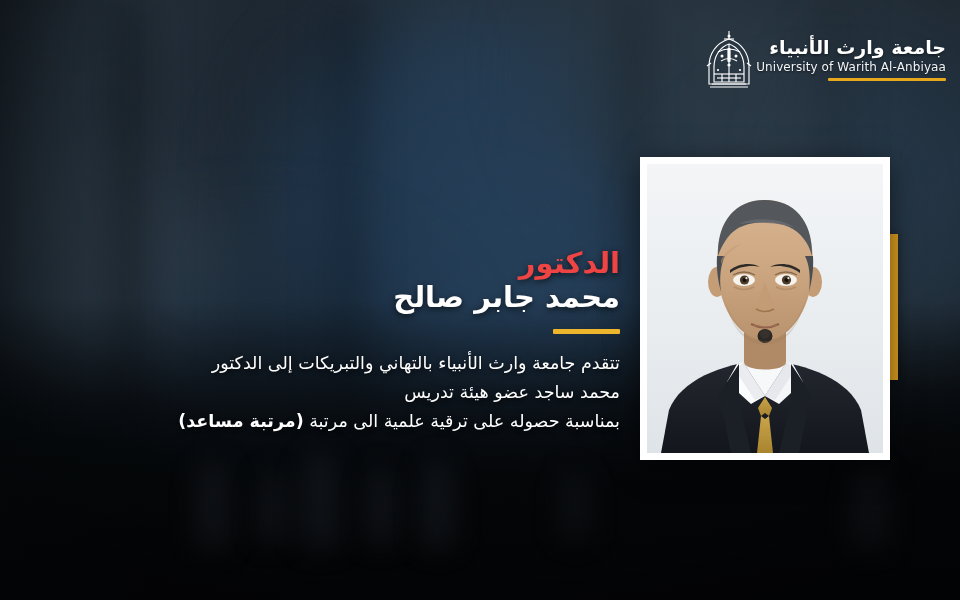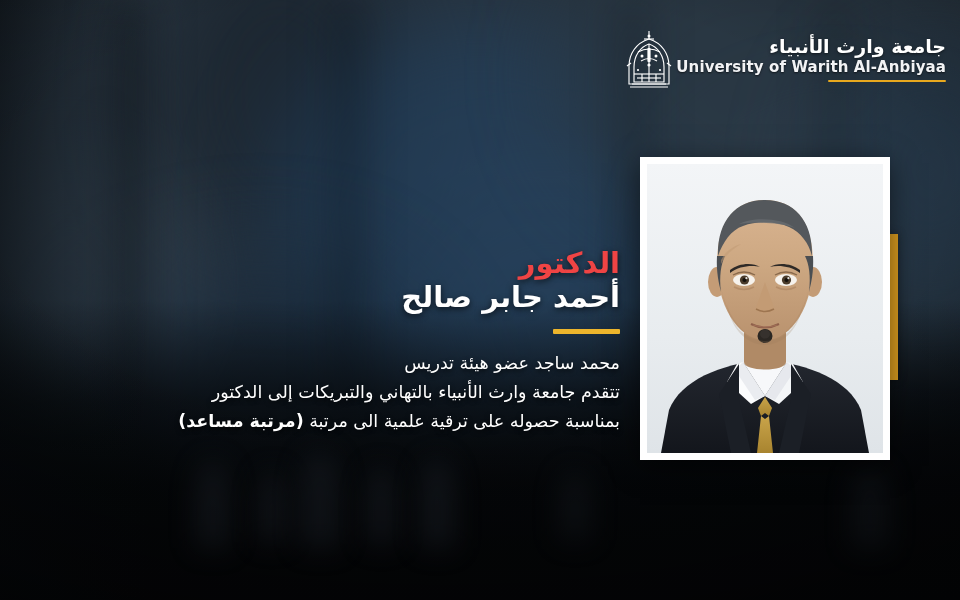--- a/index.html
+++ b/index.html
@@ -96,22 +96,22 @@
     color:#ffffff;
     font-size:19px;
     font-weight:700;
     letter-spacing:.2px;
     line-height:1.15;
     white-space:nowrap;
     text-shadow:0 1px 3px rgba(0,0,0,.55);
   }
   .brand-en {
     color:#f2f3f5;
-    font-size:15px;
-    font-weight:700;
+    font-size:12px;
+    font-weight:400;
     letter-spacing:.1px;
     line-height:1.25;
     margin-top:1px;
     white-space:nowrap;
     direction:ltr;
     text-align:center;
     text-shadow:0 1px 2px rgba(0,0,0,.6);
   }
   .brand-rule {
     margin-top:3px;
@@ -352,22 +352,22 @@
         <path d="M74 124 C78 146, 88 162, 100 170 C86 158, 78 142, 74 124 Z" fill="#b08a66" opacity=".45"></path>
         <path d="M162 124 C158 146, 148 162, 136 170 C150 158, 158 142, 162 124 Z" fill="#b08a66" opacity=".45"></path>
 
         <rect width="236" height="289" fill="none"></rect>
       </svg>
     </div>
   </div>
 
   <div class="content">
     <div class="honoree-title">الدكتور</div>
-    <div class="honoree-name">أحمد جابر صالح</div>
+    <div class="honoree-name">محمد جابر صالح</div>
     <div class="gold-divider"></div>
     <div class="message">
+      <span class="line l1">تتقدم جامعة وارث الأنبياء بالتهاني والتبريكات إلى الدكتور</span>
       <span class="line l2">محمد ساجد عضو هيئة تدريس</span>
-      <span class="line l1">تتقدم جامعة وارث الأنبياء بالتهاني والتبريكات إلى الدكتور</span>
       <span class="line l3"><span>بمناسبة حصوله على ترقية علمية الى مرتبة </span><span class="rank">(مرتبة مساعد)</span></span>
     </div>
   </div>
 
 </div>
 
 </body></html>

